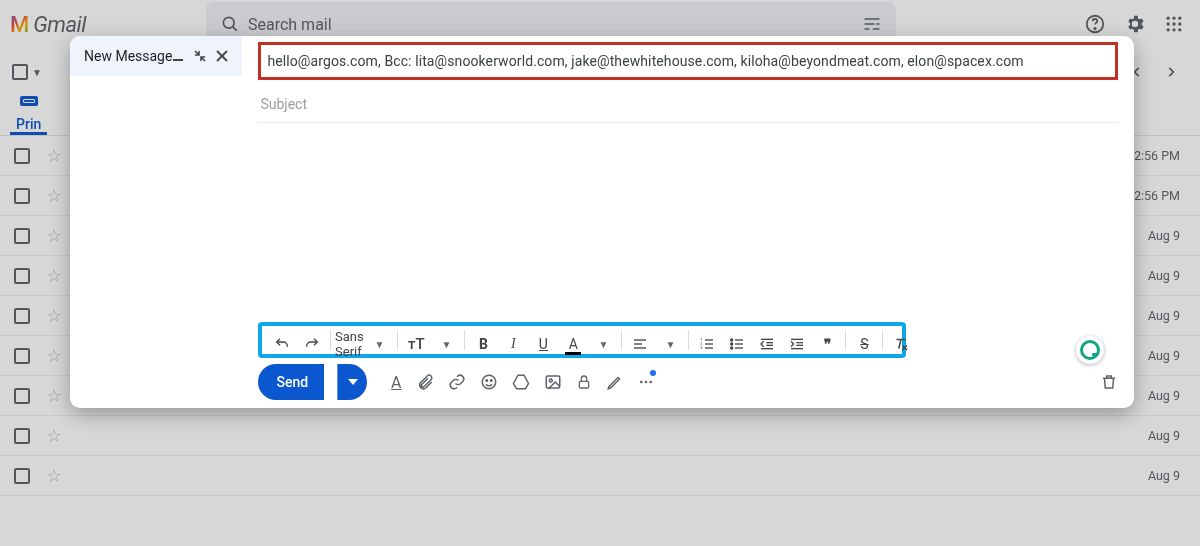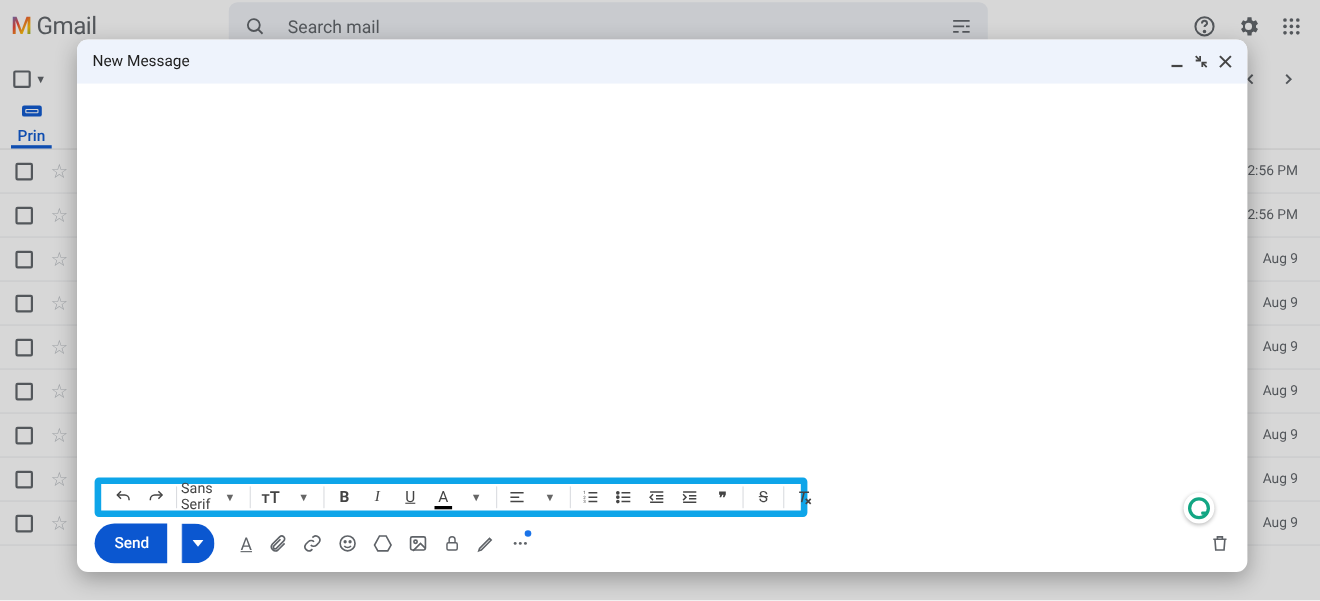--- a/index.html
+++ b/index.html
@@ -6,22 +6,22 @@
     body { font-family: 'Google Sans', Roboto, Arial, sans-serif; font-size: 14px; color: #202124; background: #fff; width: 1200px; height: 546px; overflow: hidden; position: relative; }
 
     
     .gmail-bg { position: absolute; inset: 0; filter: none; }
     .dim-overlay { position: absolute; inset: 0; background: rgba(32,33,36,0.18); pointer-events: none; }
 
     
     .header { display: flex; align-items: center; height: 48px; padding: 4px 8px; border-bottom: 0; }
     .logo { display: flex; align-items: center; gap: 4px; margin-left: 2px; }
     .logo-m { font-size: 22px; font-weight: 500; background: linear-gradient(135deg,#4285F4 0%,#EA4335 35%,#FBBC05 65%,#34A853 100%); -webkit-background-clip: text; background-clip:text; color: transparent; }
-    .logo-text { font-size: 22px; color: #5f6368; letter-spacing: -0.5px; }
-    .searchbar { margin-left: 120px; background: #eef1f6; border-radius: 8px; height: 44px; width: 690px; display: flex; align-items: center; padding: 0 14px; gap: 20px; color: #5f6368; }
+    .logo-text { font-size: 22px; color: #5f6368; letter-spacing: -0.5px; font-style: italic; }
+    .searchbar { margin-left: 120px; background: #eef1f6; border-radius: 8px; height: 44px; width: 690px; display: flex; align-items: center; padding: 0 14px; gap: 8px; color: #5f6368; }
     .searchbar .tune { margin-left: auto; }
     .hdr-icons { margin-left: auto; display: flex; gap: 18px; align-items: center; color: #5f6368; padding-right: 8px; }
 
     
     .toolbar { display: flex; align-items: center; height: 48px; padding: 0 12px; color: #5f6368; }
     .select-all { display:flex; align-items:center; gap:4px; }
     .chk { width:16px; height:16px; border:2px solid #5f6368; border-radius:2px; }
     .pager { margin-left:auto; display:flex; gap:20px; padding-right:10px; }
 
     
@@ -30,32 +30,32 @@
     .tab-icon { width:18px; height:14px; background:#0b57d0; border-radius:2px; position:relative; }
     .tab-icon::after{content:'';position:absolute;inset:3px;border:1px solid #fff;border-radius:1px;}
 
     
     .rows { }
     .row { display:flex; align-items:center; height:40px; border-bottom:1px solid #edeff1; padding:0 14px; gap:16px; font-size:14px; color:#5f6368; }
     .row .star { color:#bdc1c6; font-size:18px; }
     .row .date { margin-left:auto; font-size:12.5px; color:#5f6368; padding-right:6px; white-space:nowrap; }
 
     
-    .compose { position:absolute; left:70px; top:36px; width:1064px; height:484px; background:#fff; border-radius:10px; box-shadow:0 6px 20px rgba(0,0,0,0.3); display:flex; flex-direction:column; overflow:hidden; z-index:50;}
+    .compose { position:absolute; left:70px; top:36px; width:1064px; height:372px; background:#fff; border-radius:10px; box-shadow:0 6px 20px rgba(0,0,0,0.3); display:flex; flex-direction:row; overflow:hidden; z-index:50;}
     .compose-header { background:#eef3fc; height:40px; display:flex; align-items:center; padding:0 14px; font-size:14px; color:#1f1f1f; }
     .compose-hdr-icons { margin-left:auto; display:flex; gap:10px; color:#444; font-size:14px; }
     .compose-body-wrap{ flex:1; display:flex; flex-direction:column; padding: 0 16px 8px 16px; }
 
     .to-line { border:3px solid #c23025; padding:8px 6px; margin-top:6px; font-size:14px; color:#3c4043; letter-spacing:0.1px; }
 
     .subject-line { border-bottom:1px solid #e8eaed; padding:10px 2px; font-size:14px; color:#9aa0a6; margin-top:6px; }
 
     .body-area { flex:1; }
 
-    .fmt-toolbar { display:flex; align-items:center; gap:2px; border:6px solid #0ea5e9; border-radius:4px; padding:4px 6px; width:648px; height:36px; color:#444; }
+    .fmt-toolbar { display:flex; gap:2px; border:4px solid #0ea5e9; border-radius:4px; padding:4px 6px; width:648px; height:36px; color:#444; }
     .fmt-toolbar > * { display:flex; align-items:center; justify-content:center; min-width:28px; height:28px; border-radius:3px; }
     .fmt-toolbar .sep { width:1px; background:#dadce0; height:20px; min-width:1px; margin:0 2px; }
     .fmt-toolbar .font-label { font-size:13px; padding:0 4px; }
     .fmt-toolbar .dd { font-size:10px; color:#666; }
     .Tt{ font-size:15px; font-weight:500; }
     .bold{font-weight:700;}
     .italic{font-style:italic; font-family:serif;}
     .underline{text-decoration:underline;}
     .color-a { position:relative; }
     .color-a::after{content:'';position:absolute;left:6px;right:6px;bottom:3px;height:3px;background:#000;}
@@ -224,20 +224,26 @@
       <span>
           <svg width="12" height="12" viewBox="0 0 12 12" stroke="#444" stroke-width="1.8">
             <line x1="1" y1="1" x2="11" y2="11"></line>
             <line x1="11" y1="1" x2="1" y2="11"></line>
           </svg>
         </span>
     </div>
   </div>
 
   <div class="compose-body-wrap">
+    <div class="to-line">
+      <span>hello@argos.com, Bcc: lita@snookerworld.com, jake@thewhitehouse.com, kiloha@beyondmeat.com, elon@spacex.com</span>
+    </div>
+    <div class="subject-line">
+      <span>Subject</span>
+    </div>
     <div class="body-area"></div>
 
     <div class="fmt-toolbar">
       <span>
           <svg width="16" height="16" viewBox="0 0 24 24" fill="none" stroke="#444" stroke-width="2">
             <path d="M9 14l-5-5 5-5"></path>
             <path d="M4 9h10a6 6 0 016 6v1"></path>
           </svg>
         </span>
       <span>

